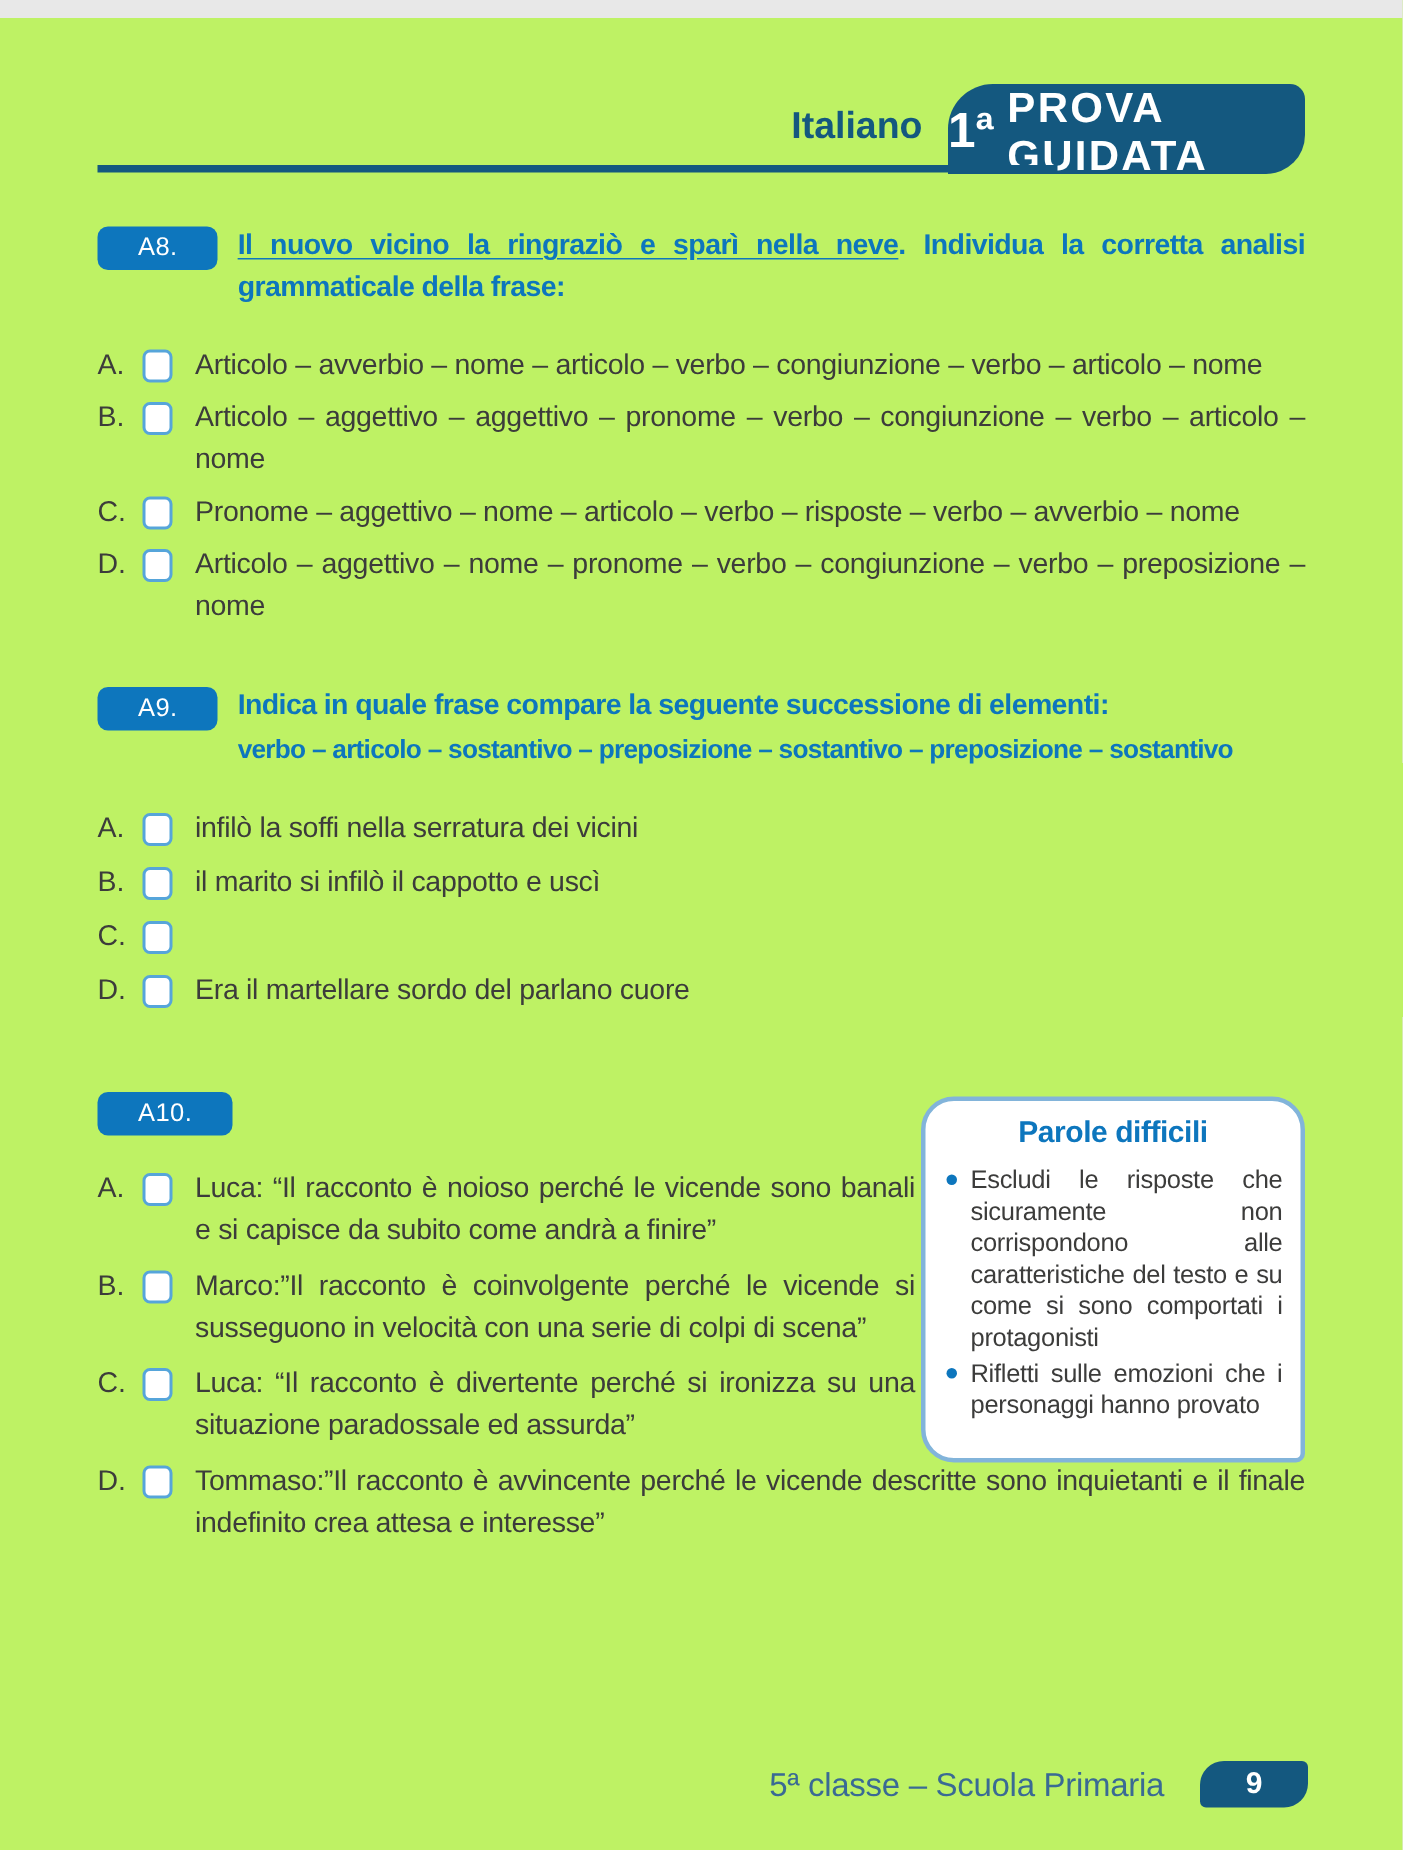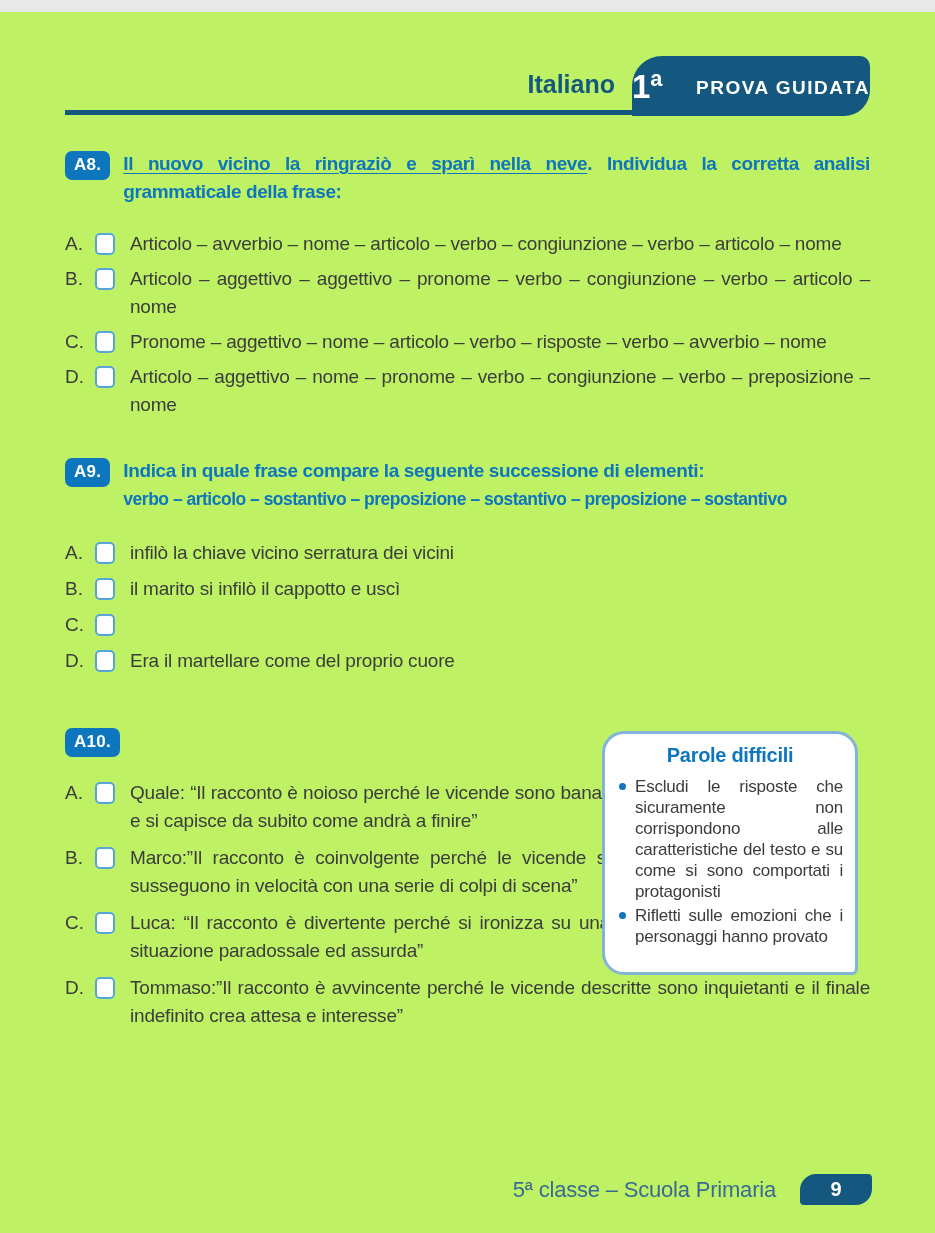--- a/index.html
+++ b/index.html
@@ -20,34 +20,34 @@
   .subject{
     position:absolute;top:58px;right:320px;
     font-size:25px;font-weight:bold;color:var(--dark-blue);
   }
   .prova-badge{
     position:absolute;left:632px;top:44px;width:238px;height:60px;
     background:var(--dark-blue);border-radius:30px 10px 26px 0;
     display:flex;align-items:center;justify-content:space-between;gap:9px;color:#fff;
   }
   .prova-num{font-size:33px;font-weight:bold;line-height:1;}
-  .prova-text{font-size:19px;font-weight:bold;letter-spacing:1.5px;padding-top:4px;}
+  .prova-text{font-size:28px;font-weight:bold;letter-spacing:1.5px;padding-top:4px;}
   .header-rule{
     position:absolute;left:65px;top:98px;width:640px;height:5px;
     background:var(--dark-blue);
   }
   
   .content{position:absolute;left:65px;top:138px;width:805px;}
   .q-block{width:100%;}
   .q8{margin-bottom:38px;}
   .q9{margin-bottom:52px;}
   .q-header{display:flex;gap:13px;align-items:flex-start;}
   .q-badge{
-    background:var(--bright-blue);color:#fff;font-weight:bold;font-size:17px;
-    padding:4px 9px 5px;border-radius:7px;flex:none;margin-top:1px;letter-spacing:.3px;
+    background:var(--bright-blue);color:#fff;font-weight:normal;font-size:17px;
+    padding:4px 27px 5px;border-radius:7px;flex:none;margin-top:1px;letter-spacing:.3px;
   }
   .q-title{
     color:var(--bright-blue);font-weight:bold;font-size:19px;line-height:28px;
     letter-spacing:-0.4px;text-align:justify;
   }
   .q-title .ul{text-decoration:underline;text-underline-offset:3px;}
   .seq{font-size:17.5px;letter-spacing:-0.5px;white-space:nowrap;display:block;}
   .opts{margin-top:24px;}
   .opt-row{display:flex;align-items:flex-start;margin-bottom:7px;}
   .opt-letter{width:30px;flex:none;font-size:19px;color:var(--text-gray);line-height:28px;}
@@ -61,21 +61,21 @@
   }
   .q9 .opts{margin-top:26px;}
   .q9 .opt-row{margin-bottom:8px;}
   
   .q10{position:relative;}
   .q10 .q-title{max-width:472px;}
   .q10 .opts{margin-top:22px;}
   .q10 .opt-row{margin-bottom:9px;}
   .q10 .opt-row.narrow{width:545px;}
   .side-box{
-    position:absolute;top:4px;right:12px;width:256px;min-height:242px;
+    position:absolute;top:4px;right:0;width:256px;min-height:242px;
     border:3px solid var(--box-border);border-radius:22px 22px 6px 22px;
     padding:8px 12px 22px;background:#fff;
   }
   .box-title{
     text-align:center;color:var(--bright-blue);font-weight:bold;
     font-size:20px;margin:2px 0 9px;letter-spacing:-0.3px;
   }
   .box-item{display:flex;margin-bottom:3px;}
   .dot{flex:none;width:7px;height:7px;border-radius:50%;background:var(--bright-blue);margin:7px 9px 0 2px;}
   .box-text{
@@ -139,35 +139,35 @@
         <span class="q-badge">A9.</span>
         <div class="q-title">
           <span>Indica in quale frase compare la seguente successione di elementi:</span>
           <span class="seq">verbo – articolo – sostantivo – preposizione – sostantivo – preposizione – sostantivo</span>
         </div>
       </div>
       <div class="opts">
         <div class="opt-row">
           <span class="opt-letter">A.</span>
           <span class="checkbox"></span>
-          <div class="opt-text">infilò la chiave vicino serratura dei vicini</div>
+          <div class="opt-text">infilò la soffi nella serratura dei vicini</div>
         </div>
         <div class="opt-row">
           <span class="opt-letter">B.</span>
           <span class="checkbox"></span>
           <div class="opt-text">il marito si infilò il cappotto e uscì</div>
         </div>
         <div class="opt-row">
           <span class="opt-letter">C.</span>
           <span class="checkbox"></span>
         </div>
         <div class="opt-row">
           <span class="opt-letter">D.</span>
           <span class="checkbox"></span>
-          <div class="opt-text">Era il martellare come del proprio cuore</div>
+          <div class="opt-text">Era il martellare sordo del parlano cuore</div>
         </div>
       </div>
     </div>
 
     <div class="q-block q10">
 
       <div class="side-box">
         <div class="box-title">Parole difficili</div>
         <div class="box-item">
           <span class="dot"></span>
@@ -179,21 +179,21 @@
         </div>
       </div>
 
       <div class="q-header">
         <span class="q-badge">A10.</span>
       </div>
       <div class="opts">
         <div class="opt-row narrow">
           <span class="opt-letter">A.</span>
           <span class="checkbox"></span>
-          <div class="opt-text">Quale: “Il racconto è noioso perché le vicende sono banali e si capisce da subito come andrà a finire”</div>
+          <div class="opt-text">Luca: “Il racconto è noioso perché le vicende sono banali e si capisce da subito come andrà a finire”</div>
         </div>
         <div class="opt-row narrow">
           <span class="opt-letter">B.</span>
           <span class="checkbox"></span>
           <div class="opt-text">Marco:”Il racconto è coinvolgente perché le vicende si susseguono in velocità con una serie di colpi di scena”</div>
         </div>
         <div class="opt-row narrow">
           <span class="opt-letter">C.</span>
           <span class="checkbox"></span>
           <div class="opt-text">Luca: “Il racconto è divertente perché si ironizza su una situazione paradossale ed assurda”</div>

